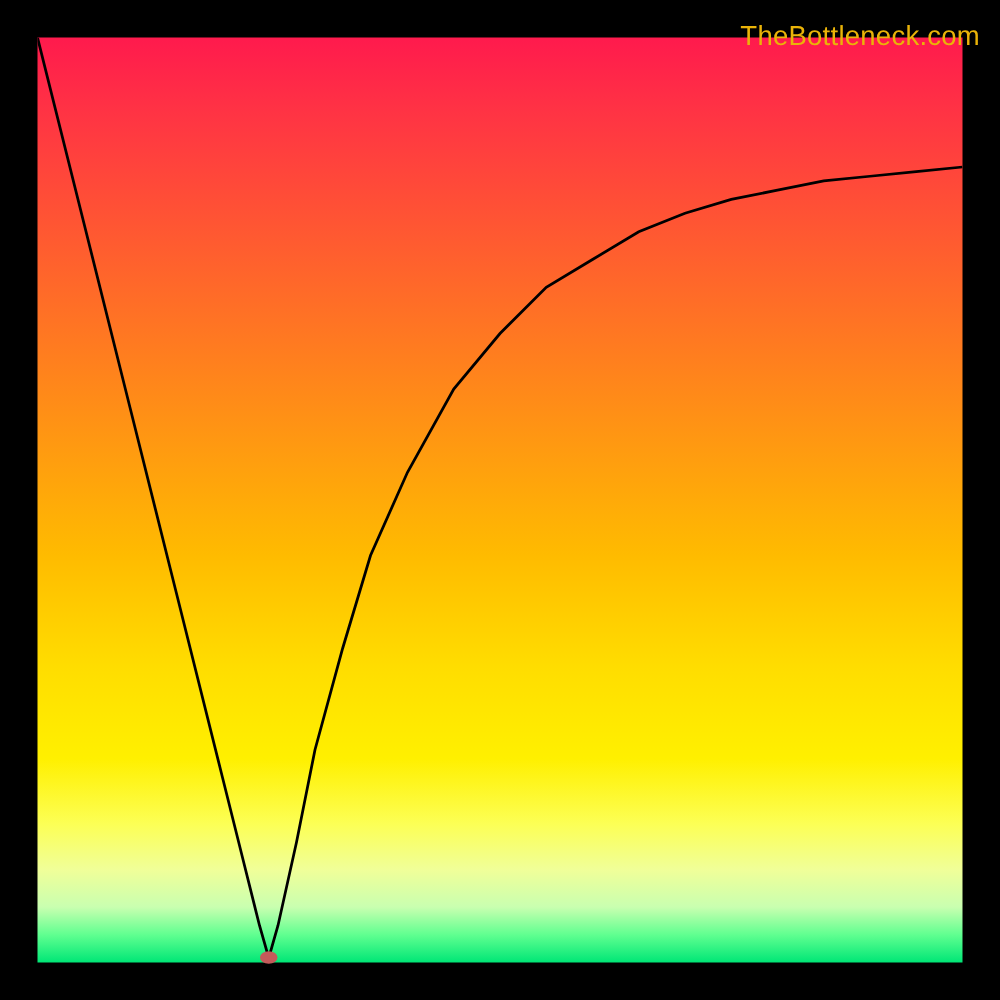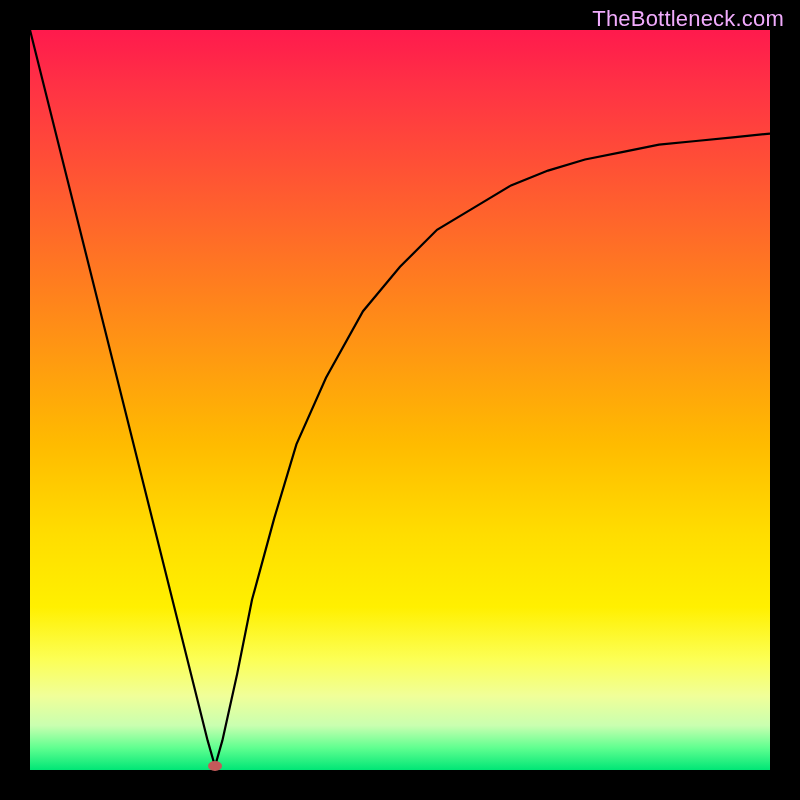--- a/index.html
+++ b/index.html
@@ -28,23 +28,23 @@
       #fff000 78%,
       #fcff55 85%,
       #f0ff99 90%,
       #c9ffb0 94%,
       #60ff90 97%,
       #00e676 100%
     );
   }
   .watermark {
     position: absolute;
-    top: 6px;
+    top: 16px;
     right: 16px;
-    color: #f0abfc;
+    color: #eab308;
     font-family: Arial, Helvetica, sans-serif;
     font-size: 22px;
     font-weight: 500;
     letter-spacing: 0.2px;
   }
   .curve {
     position: absolute;
     left: 30px;
     top: 30px;
     width: 740px;

